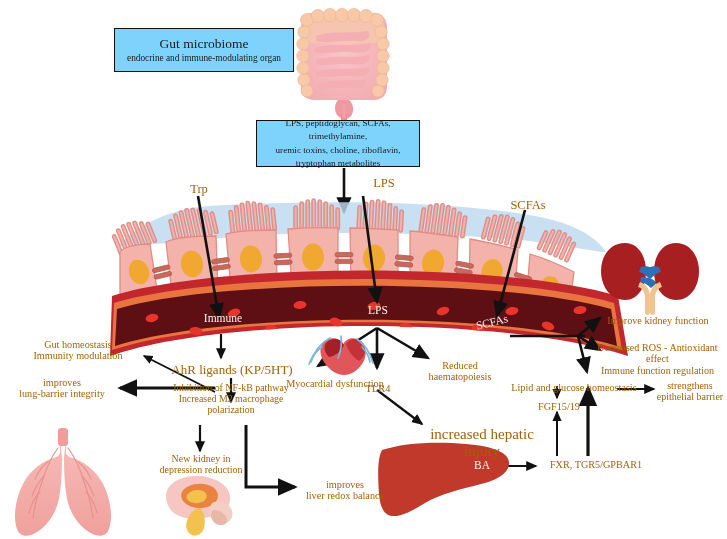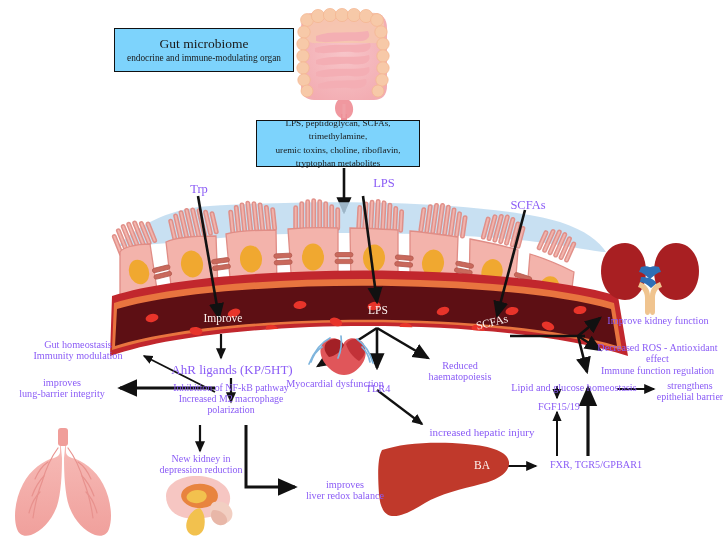--- a/index.html
+++ b/index.html
@@ -1,19 +1,19 @@
 <!DOCTYPE html>
 <html><head>
 <meta charset="utf-8">
 <style>
   html,body{margin:0;padding:0;background:#ffffff;}
   body{width:727px;height:539px;overflow:hidden;font-family:"Liberation Serif",serif;color:#1a1a1a;}
   #stage{position:relative;width:727px;height:539px;background:#fff;}
   svg#art{position:absolute;left:0;top:0;width:727px;height:539px;}
-  .lbl{position:absolute;text-align:center;line-height:1.12;color:#8b5cf6;
+  .lbl{position:absolute;text-align:center;line-height:1.12;color:#a16207;
        font-family:"Liberation Serif",serif;white-space:pre-line;}
   .box{position:absolute;border:1.6px solid #111;background:#7dd3fc;box-sizing:border-box;
        display:flex;flex-direction:column;align-items:center;justify-content:center;text-align:center;}
   .box .t1{font-size:13.5px;line-height:1.25;}
   .box .t2{font-size:9.3px;line-height:1.3;}
   .box .t3{font-size:9.2px;line-height:1.42;padding:0 6px;}
   .white{color:#fdf3f0;}
 </style>
 </head>
 <body>
@@ -326,42 +326,42 @@
   <div class="box" style="left:256px;top:120px;width:164px;height:47px;">
     <div class="t3">LPS, peptidoglycan, SCFAs, trimethylamine,</div>
     <div class="t3">uremic toxins, choline, riboflavin,</div>
     <div class="t3">tryptophan metabolites</div>
   </div>
 
   <div class="lbl" style="left:179px;top:182px;width:40px;font-size:12.5px;">Trp</div>
   <div class="lbl" style="left:362px;top:176px;width:44px;font-size:12.5px;">LPS</div>
   <div class="lbl" style="left:500px;top:198px;width:56px;font-size:12.5px;">SCFAs</div>
 
-  <div class="lbl white" style="left:190px;top:312px;width:66px;font-size:11.5px;">Improve</div>
+  <div class="lbl white" style="left:190px;top:312px;width:66px;font-size:11.5px;">Immune</div>
   <div class="lbl white" style="left:358px;top:304px;width:40px;font-size:11.5px;">LPS</div>
   <div class="lbl white" style="left:462px;top:316px;width:60px;font-size:11.5px;transform:rotate(-14deg);">SCFAs</div>
   <div class="lbl white" style="left:466px;top:459px;width:32px;font-size:11.5px;">BA</div>
 
   <div class="lbl" style="left:22px;top:339px;width:112px;font-size:10.2px;">Gut homeostasis
 Immunity modulation</div>
   <div class="lbl" style="left:168px;top:363px;width:128px;font-size:13px;font-family:Liberation Serif, serif;">AhR ligands (KP/5HT)</div>
   <div class="lbl" style="left:156px;top:382px;width:150px;font-size:9.9px;">Inhibition of NF-kB pathway
 Increased M2 macrophage polarization</div>
   <div class="lbl" style="left:10px;top:377px;width:104px;font-size:10.2px;">improves
 lung-barrier integrity</div>
   <div class="lbl" style="left:148px;top:453px;width:106px;font-size:10px;">New kidney in
 depression reduction</div>
   <div class="lbl" style="left:297px;top:479px;width:96px;font-size:10.2px;">improves
 liver redox balance</div>
 
   <div class="lbl" style="left:276px;top:378px;width:118px;font-size:10.2px;">Myocardial dysfunction</div>
   <div class="lbl" style="left:358px;top:383px;width:40px;font-size:10.4px;">TLR4</div>
   <div class="lbl" style="left:412px;top:360px;width:96px;font-size:10.2px;">Reduced
 haematopoiesis</div>
-  <div class="lbl" style="left:420px;top:426px;width:124px;font-size:11px;">increased hepatic injury</div>
+  <div class="lbl" style="left:420px;top:426px;width:124px;font-size:15px;">increased hepatic injury</div>
 
   <div class="lbl" style="left:592px;top:315px;width:132px;font-size:10.2px;">Improve kidney function</div>
   <div class="lbl" style="left:588px;top:342px;width:139px;font-size:10.1px;">Decreased ROS - Antioxidant effect
 Immune function regulation</div>
   <div class="lbl" style="left:498px;top:382px;width:152px;font-size:10.2px;">Lipid and glucose homeostasis</div>
   <div class="lbl" style="left:652px;top:380px;width:76px;font-size:10px;">strengthens
 epithelial barrier</div>
   <div class="lbl" style="left:526px;top:401px;width:66px;font-size:10.2px;">FGF15/19</div>
   <div class="lbl" style="left:534px;top:459px;width:124px;font-size:10.2px;">FXR, TGR5/GPBAR1</div>
 

